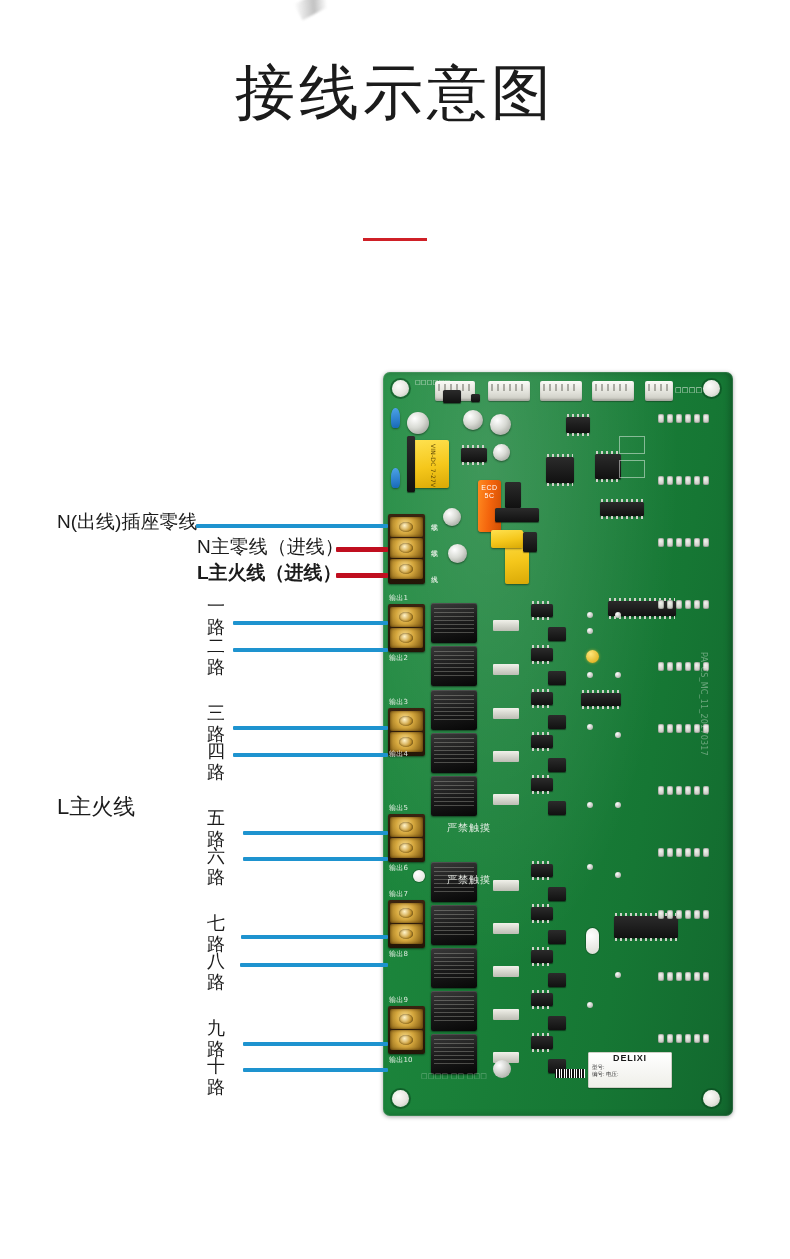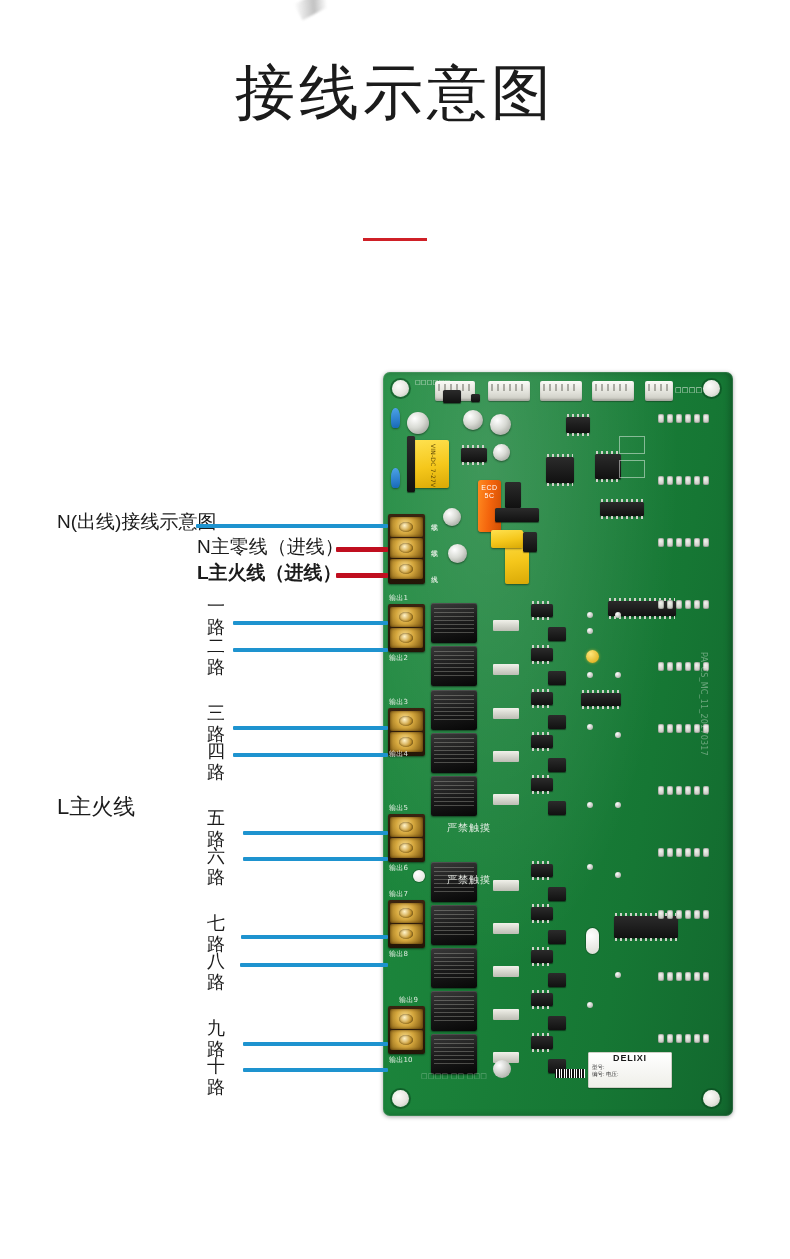--- a/index.html
+++ b/index.html
@@ -291,21 +291,21 @@
     </div>
     <div class="silk" style="left:6px;top:492px;">输出6</div>
 
     <div class="silk" style="left:6px;top:518px;">输出7</div>
     <div class="term" style="left:5px;top:528px;height:48px;">
       <div class="screw"></div>
       <div class="screw"></div>
     </div>
     <div class="silk" style="left:6px;top:578px;">输出8</div>
 
-    <div class="silk" style="left:16px;top:624px;">输出9</div>
+    <div class="silk" style="left:6px;top:624px;">输出9</div>
     <div class="term" style="left:5px;top:634px;height:48px;">
       <div class="screw"></div>
       <div class="screw"></div>
     </div>
     <div class="silk" style="left:6px;top:684px;">输出10</div>
 
     <div class="relay" style="left:48px;top:231px;">
         <em></em>
       </div>
     <div class="relay" style="left:48px;top:274px;">
@@ -488,21 +488,21 @@
       <div class="rows">
         <span>型号:</span><br>
         <span>编号:</span>
         <span>电压:</span>
       </div>
     </div>
     <div class="barcode" style="left:172px;top:697px;width:30px;"></div>
     <div class="silk dim" style="left:38px;top:700px;">□□□□ □□ □□□</div>
   </div>
 
-  <div class="lbl" style="left:57px;top:511px;">N(出线)接线示意图</div>
+  <div class="lbl" style="left:57px;top:511px;">N(出线)插座零线</div>
   <div class="line blue" style="left:196px;top:524px;width:192px;"></div>
 
   <div class="lbl" style="left:197px;top:536px;">N主零线（进线）</div>
   <div class="line red" style="left:336px;top:547px;width:52px;"></div>
 
   <div class="lbl" style="left:197px;top:562px;font-weight:bold;">L主火线（进线）</div>
   <div class="line red" style="left:336px;top:573px;width:52px;"></div>
 
   <div class="lbl big" style="left:57px;top:794px;">L主火线</div>
 

